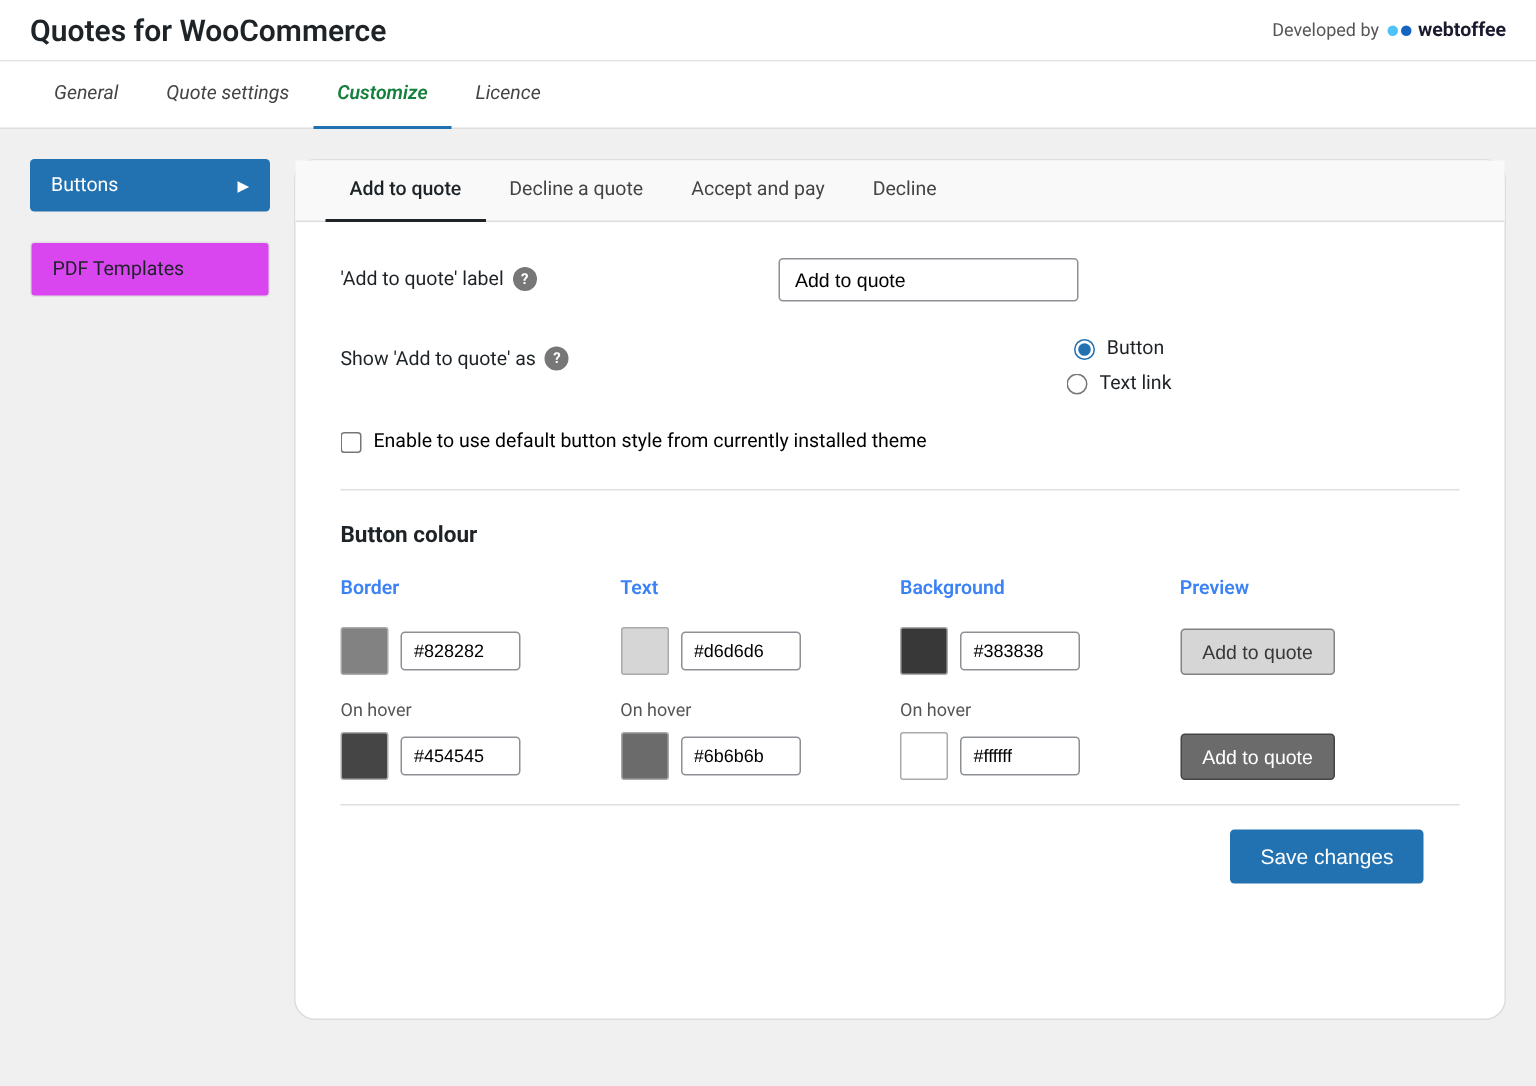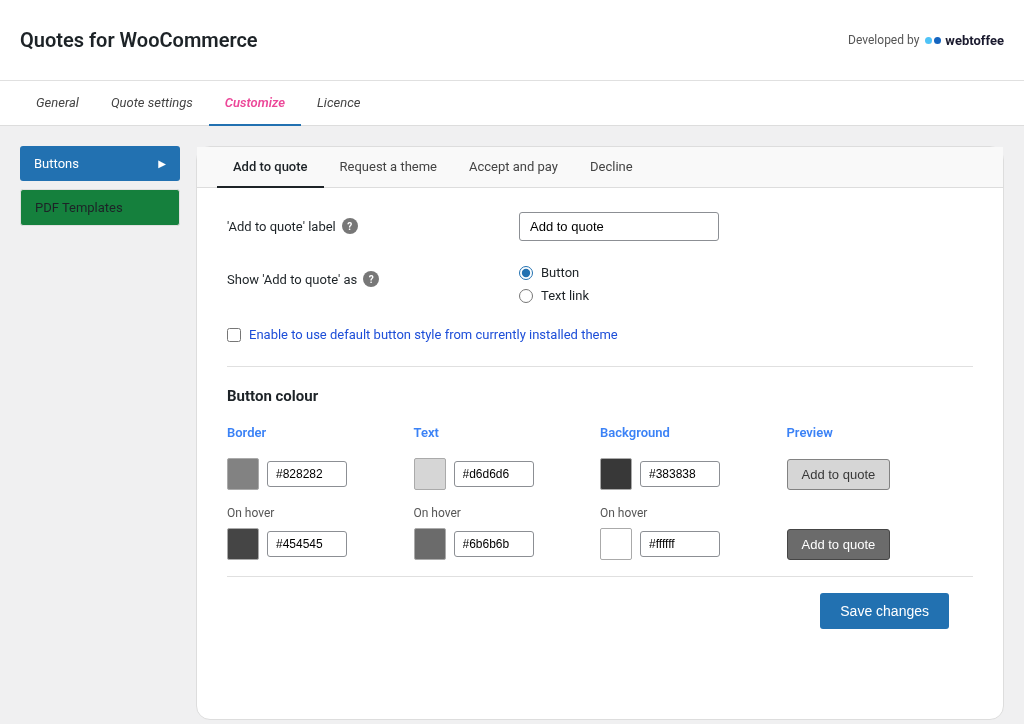--- a/index.html
+++ b/index.html
@@ -4,21 +4,21 @@
   <style>
     * { box-sizing: border-box; margin: 0; padding: 0; }
     body {
       font-family: -apple-system, BlinkMacSystemFont, "Segoe UI", Roboto, sans-serif;
       font-size: 13px;
       background: #f0f0f1;
       color: #1d2327;
     }
     .app-header {
       background: #fff;
-      padding: 28px 20px;
+      padding: 8px 20px;
       display: flex;
       align-items: center;
       justify-content: space-between;
       border-bottom: 1px solid #e0e0e0;
     }
     .app-title {
       font-size: 20px;
       font-weight: 600;
       color: #1d2327;
     }
@@ -57,54 +57,54 @@
     .nav-tab {
       padding: 14px 16px;
       font-size: 13px;
       color: #444;
       cursor: pointer;
       border-bottom: 2px solid transparent;
       margin-bottom: -1px;
       text-decoration: none;
     }
     .nav-tab.active {
-      color: #ec4899;
+      color: #15803d;
       border-bottom-color: #2271b1;
       font-weight: 600;
     }
     .main-content {
       display: flex;
       padding: 20px;
       gap: 16px;
       min-height: calc(100vh - 110px);
     }
     .sidebar {
       width: 160px;
       flex-shrink: 0;
     }
     .sidebar-item {
       padding: 10px 14px;
       cursor: pointer;
       border-radius: 3px;
       font-size: 13px;
-      margin-bottom: 8px;
+      margin-bottom: 20px;
     }
     .sidebar-item.active {
       background: #2271b1;
       color: #fff;
       display: flex;
       align-items: center;
       justify-content: space-between;
     }
     .sidebar-item.active::after {
       content: '▶';
       font-size: 10px;
     }
     .sidebar-item:not(.active) {
-      background: #15803d;
+      background: #d946ef;
       color: #1d2327;
       border: 1px solid #e0e0e0;
     }
     .content-panel {
       flex: 1;
       background: #fff;
       border: 1px solid #ddd;
       border-radius: 14px;
     }
     .sub-tabs {
@@ -177,38 +177,39 @@
       display: flex;
       flex-direction: column;
       gap: 8px;
     }
     .radio-option {
       display: flex;
       align-items: center;
       gap: 8px;
       font-size: 13px;
       cursor: pointer;
+      justify-content: center;
     }
     .radio-option input[type="radio"] {
       accent-color: #2271b1;
       width: 14px;
       height: 14px;
     }
     .checkbox-row {
       display: flex;
       align-items: center;
       gap: 8px;
     }
     .checkbox-row input[type="checkbox"] {
       width: 14px;
       height: 14px;
     }
     .checkbox-label {
       font-size: 13px;
-      color: #1d4ed8;
+      color: #000000;
     }
     .section-title {
       font-size: 15px;
       font-weight: 700;
       color: #1d2327;
       margin-bottom: 20px;
     }
     .divider {
       border: none;
       border-top: 1px solid #e0e0e0;
@@ -317,21 +318,21 @@
 
   <div class="sidebar">
     <div class="sidebar-item active">Buttons</div>
     <div class="sidebar-item">PDF Templates</div>
   </div>
 
   <div class="content-panel">
 
     <div class="sub-tabs">
       <div class="sub-tab active">Add to quote</div>
-      <div class="sub-tab">Request a theme</div>
+      <div class="sub-tab">Decline a quote</div>
       <div class="sub-tab">Accept and pay</div>
       <div class="sub-tab">Decline</div>
     </div>
 
     <div class="panel-body">
 
       <div class="form-row">
         <div class="form-label-group">
           <span class="form-label">'Add to quote' label</span>
           <div class="help-icon">?</div>

